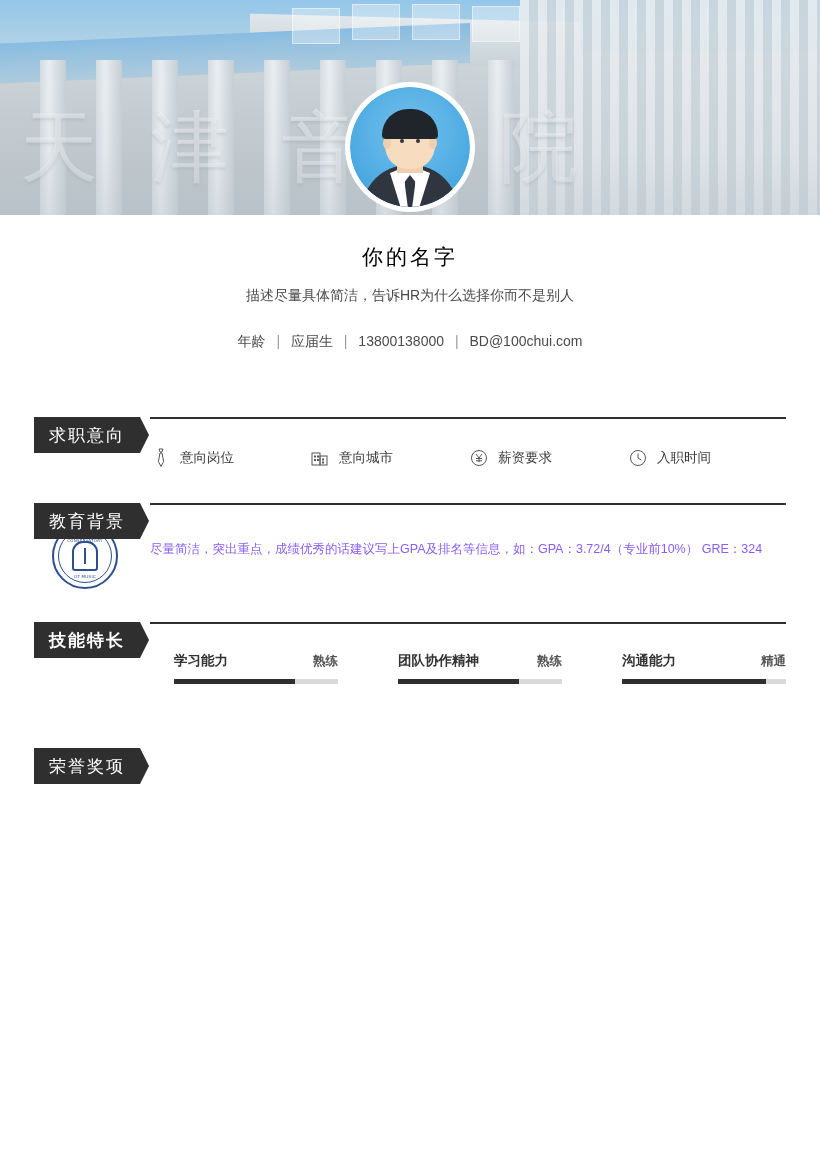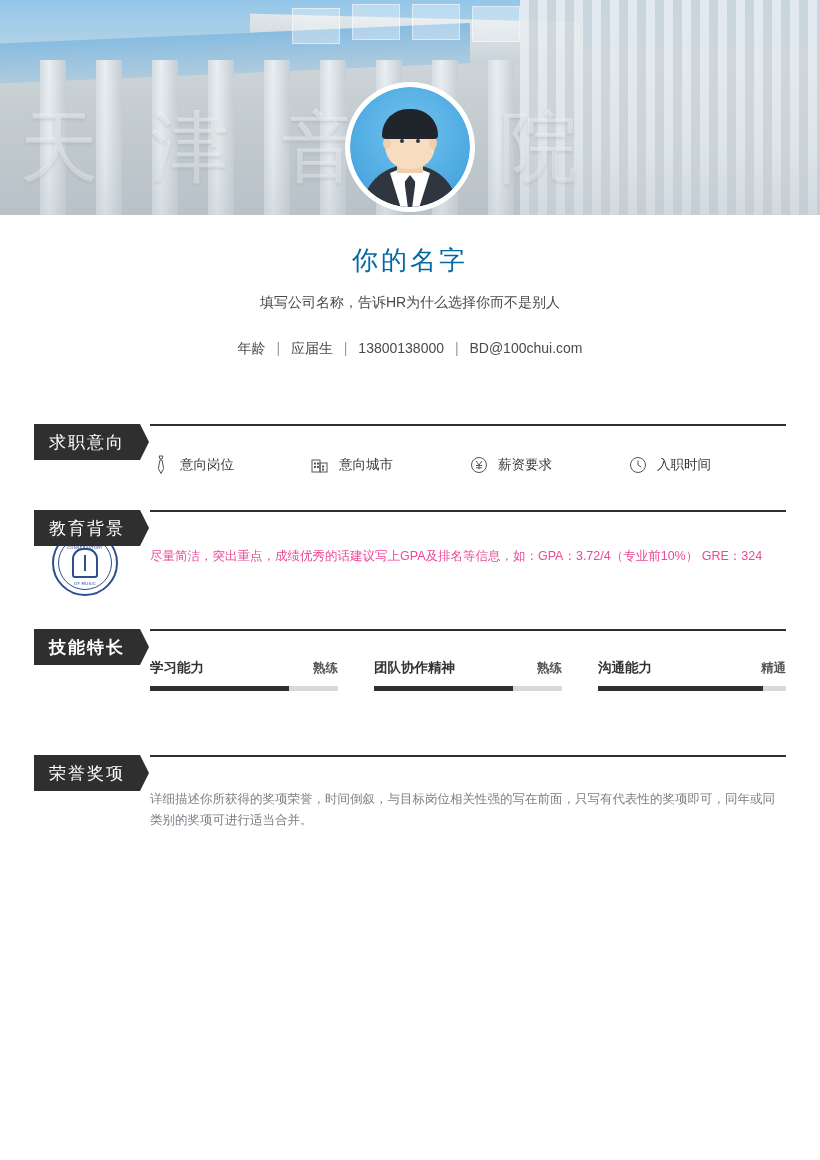--- a/index.html
+++ b/index.html
@@ -194,22 +194,22 @@
   }
   .av-eye-l { left: 50px; }
   .av-eye-r { right: 50px; }
 
   
   .identity {
     text-align: center;
     padding-top: 28px;
   }
   .name {
-    font-size: 26px;
-    color: #0369a1;
+    font-size: 21px;
+    color: #000000;
     letter-spacing: 3px;
     font-weight: 400;
   }
   .tagline {
     margin-top: 16px;
     font-size: 14px;
     color: #4a4a4a;
   }
   .contacts {
     margin-top: 28px;
@@ -307,21 +307,21 @@
   }
   .entry-sub {
     margin-top: 6px;
     font-size: 13.5px;
     color: #333;
   }
   .entry-desc {
     margin-top: 14px;
     font-size: 12.5px;
     line-height: 21px;
-    color: #ec4899;
+    color: #8b5cf6;
   }
   .edu-logo {
     position: absolute;
     left: -98px;
     top: 0;
     width: 62px;
     height: 62px;
     border-radius: 50%;
     border: 2px solid #2d4f8e;
     background: #ffffff;
@@ -370,20 +370,21 @@
   .edu-logo .crest-bot { bottom: 3px; }
 
   
   .skills-row {
     display: flex;
     padding-top: 10px;
     gap: 36px;
   }
   .skill {
     flex: 1;
+    margin-left: 24px;
   }
   .skill-top {
     display: flex;
     justify-content: space-between;
     align-items: baseline;
   }
   .skill-name {
     font-size: 13.5px;
     color: #333;
   }
@@ -455,21 +456,21 @@
         <div class="av-ear-r"></div>
         <div class="av-hair"></div>
         <div class="av-eye-l"></div>
         <div class="av-eye-r"></div>
       </div>
     </div>
   </div>
 
   <div class="identity">
     <div class="name">你的名字</div>
-    <div class="tagline">填写公司名称，告诉HR为什么选择你而不是别人</div>
+    <div class="tagline">描述尽量具体简洁，告诉HR为什么选择你而不是别人</div>
     <div class="contacts">
       <span>年龄</span>
       <span class="sep">|</span>
       <span>应届生</span>
       <span class="sep">|</span>
       <span>13800138000</span>
       <span class="sep">|</span>
       <span>BD@100chui.com</span>
     </div>
   </div>
@@ -580,18 +581,15 @@
             <div class="skill-fill" style="width:88%"></div>
           </div>
         </div>
 
       </div>
     </div>
   </div>
 
   <div class="section" style="margin-top:64px;">
     <div class="sec-head">荣誉奖项</div>
-    <div class="sec-body">
-      <div class="plain-desc">详细描述你所获得的奖项荣誉，时间倒叙，与目标岗位相关性强的写在前面，只写有代表性的奖项即可，同年或同类别的奖项可进行适当合并。</div>
-    </div>
   </div>
 
 </div>
 
 </body></html>

